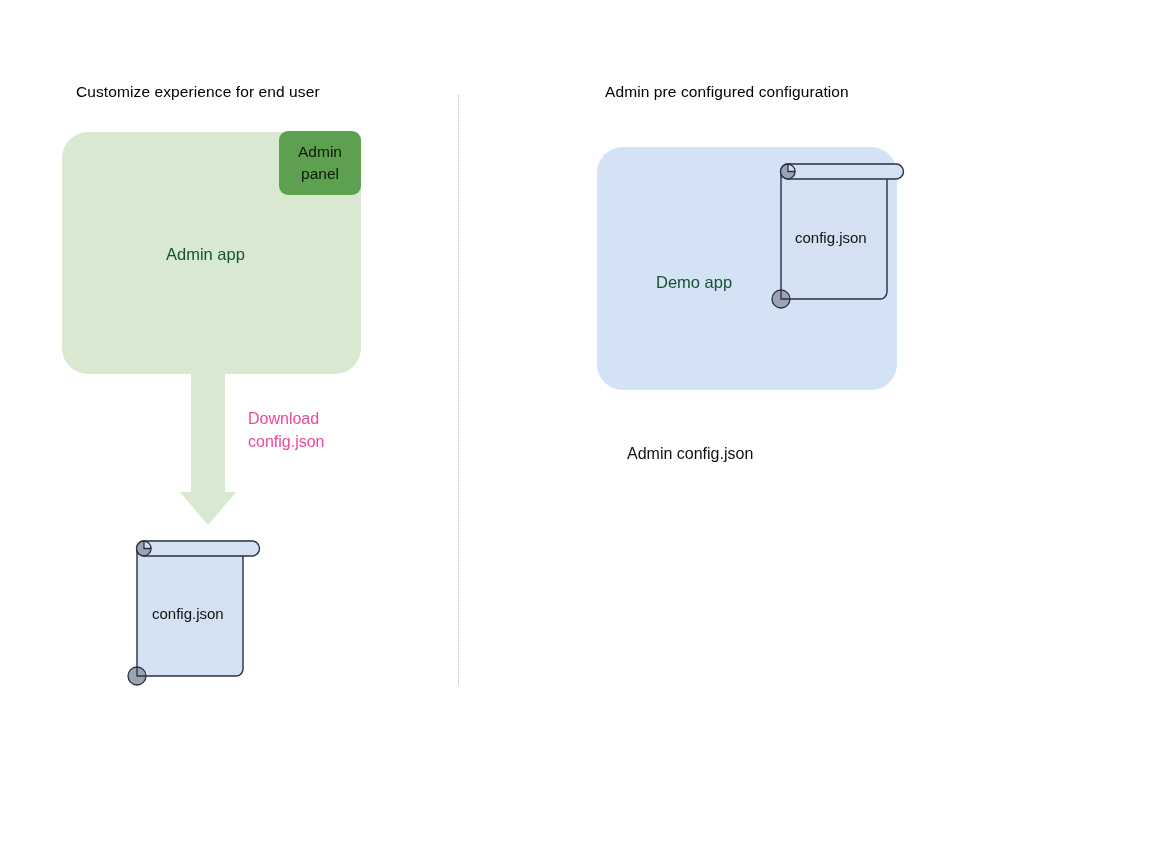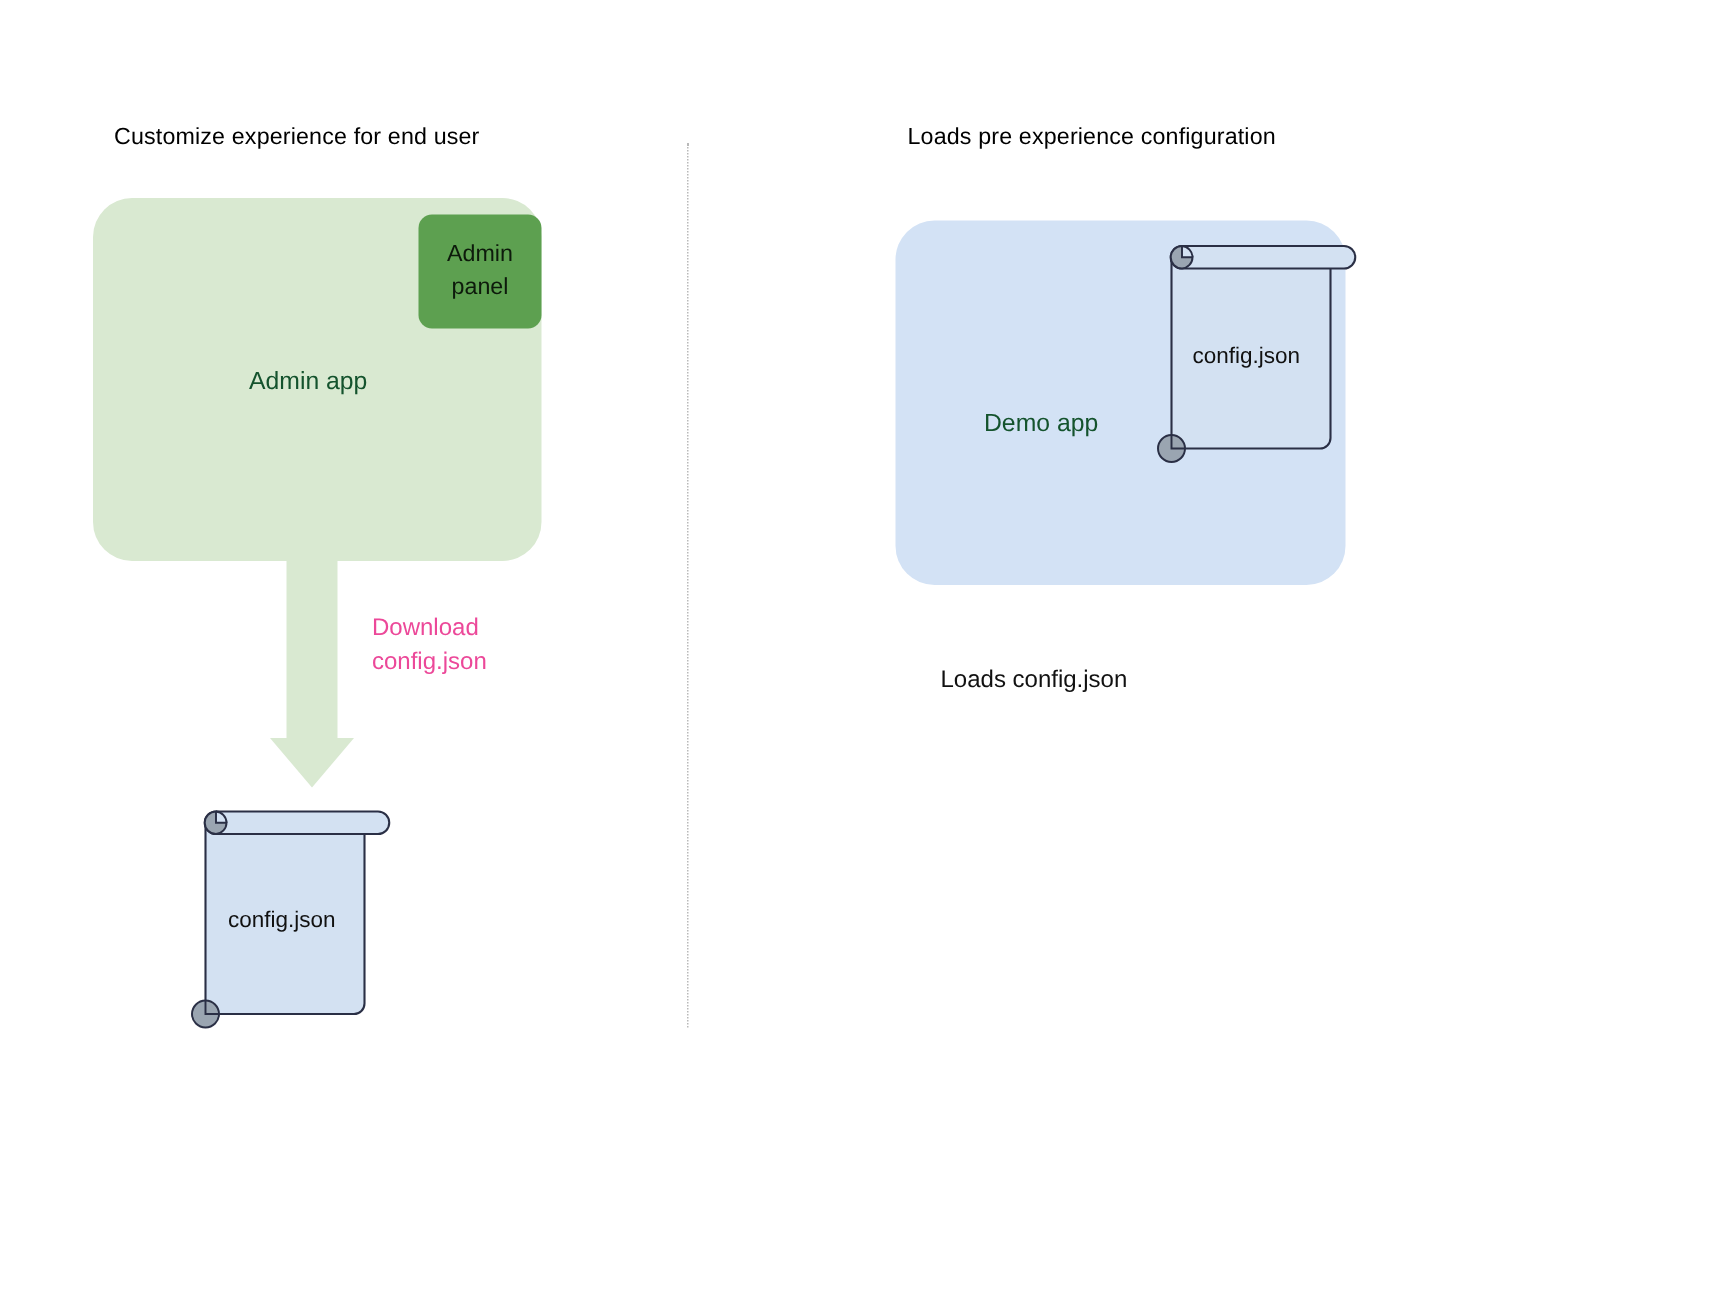--- a/index.html
+++ b/index.html
@@ -70,23 +70,23 @@
     line-height: 20px;
     color: #14532d;
     white-space: nowrap;
   }
   #admin-app-label { left: 166px; top: 244px; }
   #demo-app-label  { left: 656px; top: 260px; margin-top: 12px; }
 
   
   #admin-panel {
     left: 279px;
-    top: 143px;
+    top: 131px;
     width: 82px;
-    height: 76px;
+    height: 64px;
     background: #5da050;
     border-radius: 9px;
     display: flex;
     align-items: center;
     justify-content: center;
   }
   #admin-panel-label {
     font-size: 15.5px;
     line-height: 22px;
     color: #0d1a0b;
@@ -136,21 +136,21 @@
     white-space: nowrap;
   }
 </style>
 </head>
 <body>
 
 <div id="canvas">
 
   <div class="abs heading" id="heading-left">Customize experience for end user</div>
 
-  <div class="abs heading" id="heading-right">Loads pre experience configuration</div>
+  <div class="abs heading" id="heading-right">Admin pre configured configuration</div>
 
   <div class="abs" id="divider"></div>
 
   <div class="abs app-box" id="admin-app"></div>
 
   <div class="abs box-label" id="admin-app-label">Admin app</div>
 
   <div class="abs" id="admin-panel">
     <span id="admin-panel-label">Admin
 panel</span>
@@ -204,15 +204,15 @@
              L 26 28
              A 7.5 7.5 0 0 1 26 13 Z" fill="#d3e1f2" stroke="#2a2f45" stroke-width="1.4"></path>
     <path d="M 26 13 A 7.5 7.5 0 1 0 26 28 A 7.5 7.5 0 0 0 33 20.5 L 26 20.5 Z" fill="#9aa5b1" stroke="#2a2f45" stroke-width="1.3"></path>
     <path d="M 33 20.5 A 7.5 7.5 0 0 0 26 13" fill="none" stroke="#2a2f45" stroke-width="1.3"></path>
     <path d="M 19 148 m -9 0 a 9 9 0 1 0 18 0 a 9 9 0 1 0 -18 0" fill="#9aa5b1" stroke="#2a2f45" stroke-width="1.3"></path>
     <path d="M 19 139 L 19 148 L 28 148" fill="none" stroke="#2a2f45" stroke-width="1.3"></path>
   </svg>
 
   <div class="abs scroll-label" id="scroll-right-label">config.json</div>
 
-  <div class="abs" id="loads-caption">Loads config.json</div>
+  <div class="abs" id="loads-caption">Admin config.json</div>
 
 </div>
 
 </body></html>

